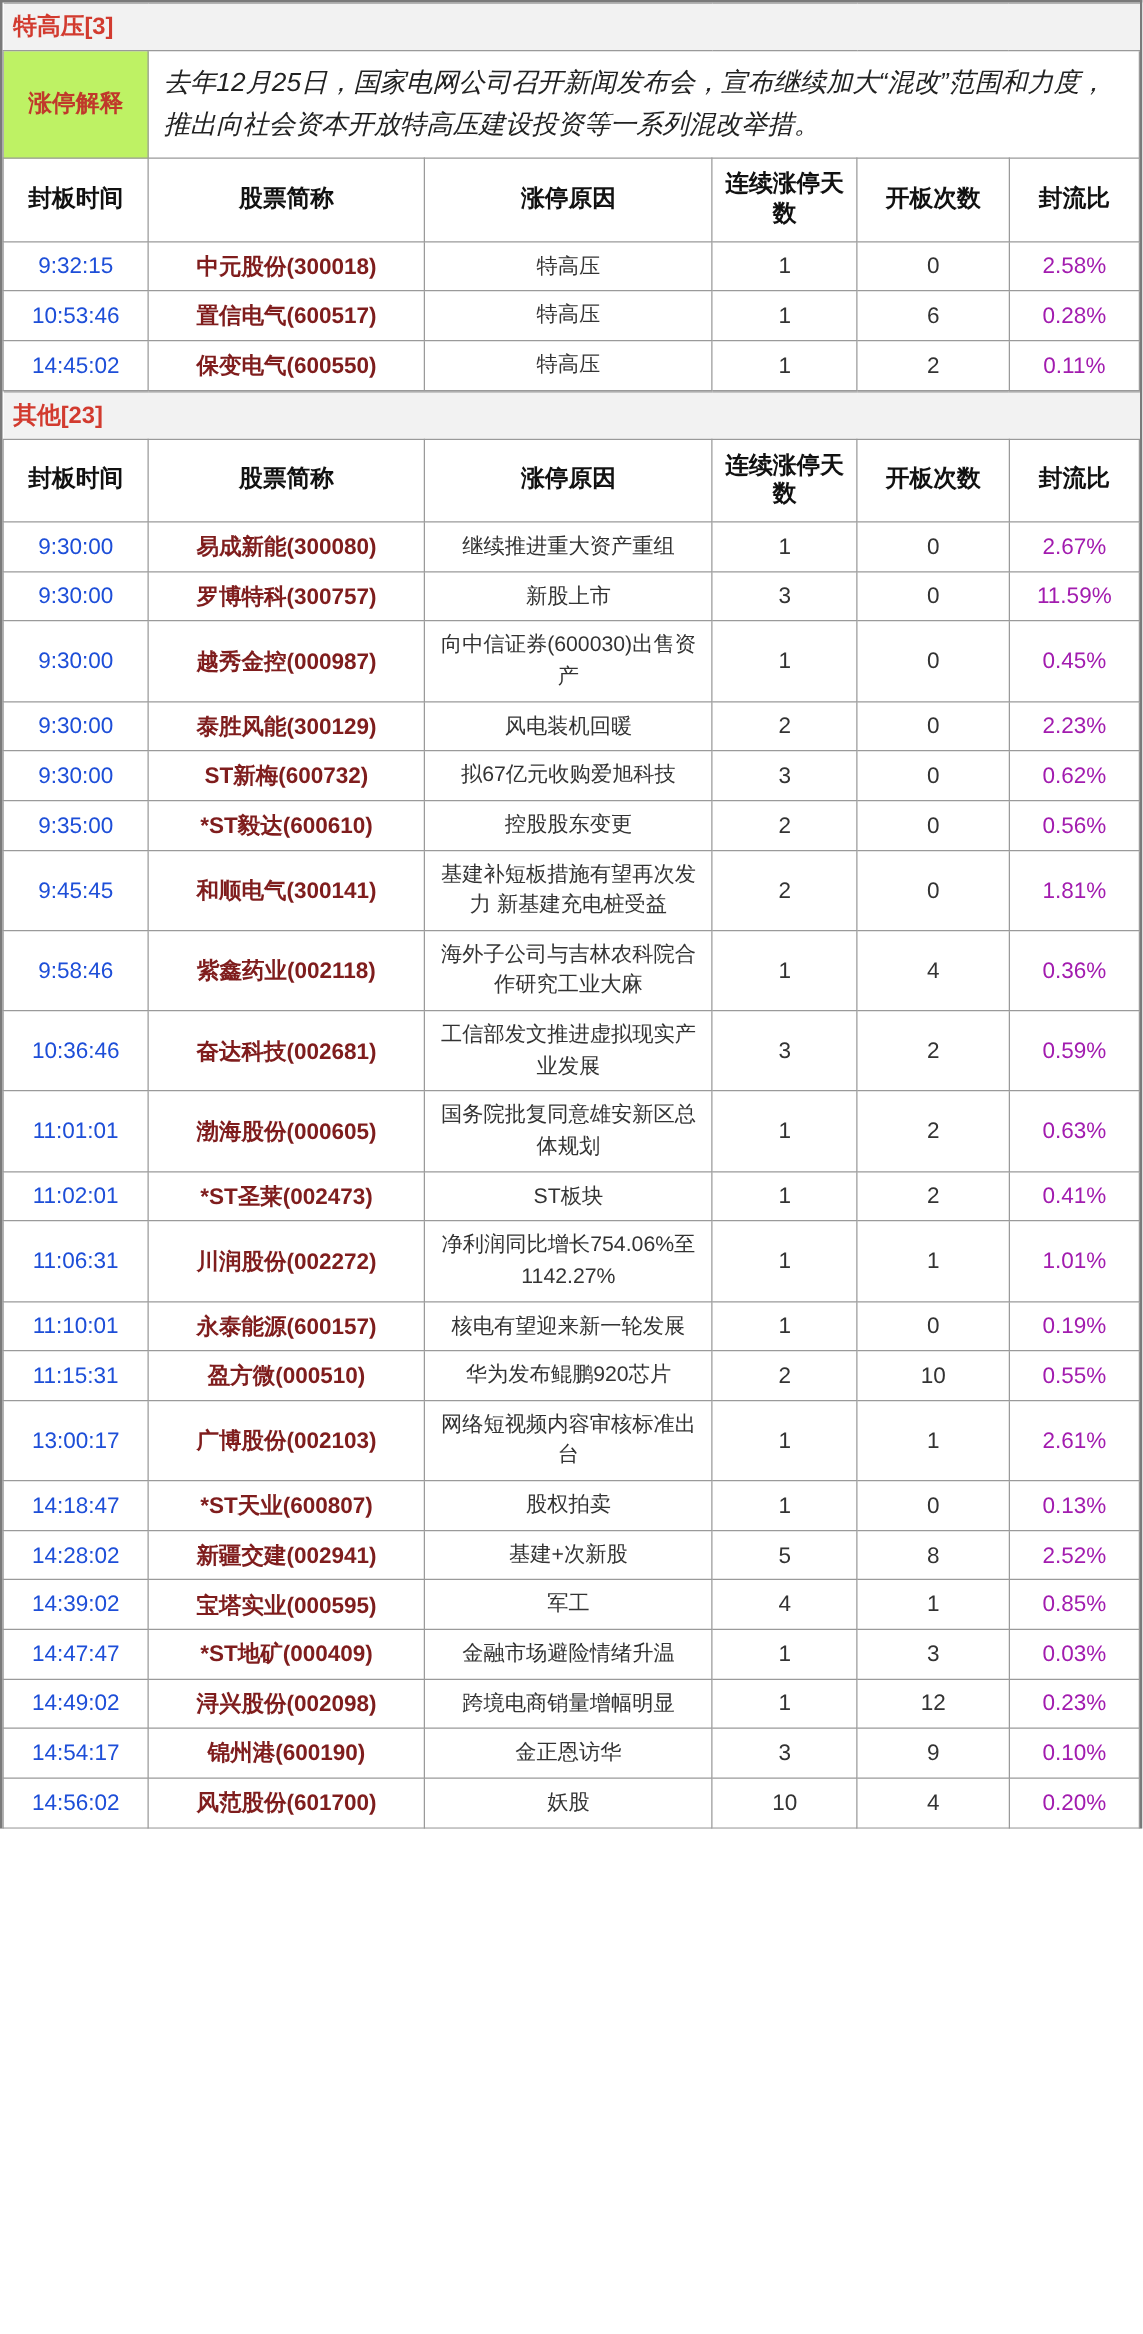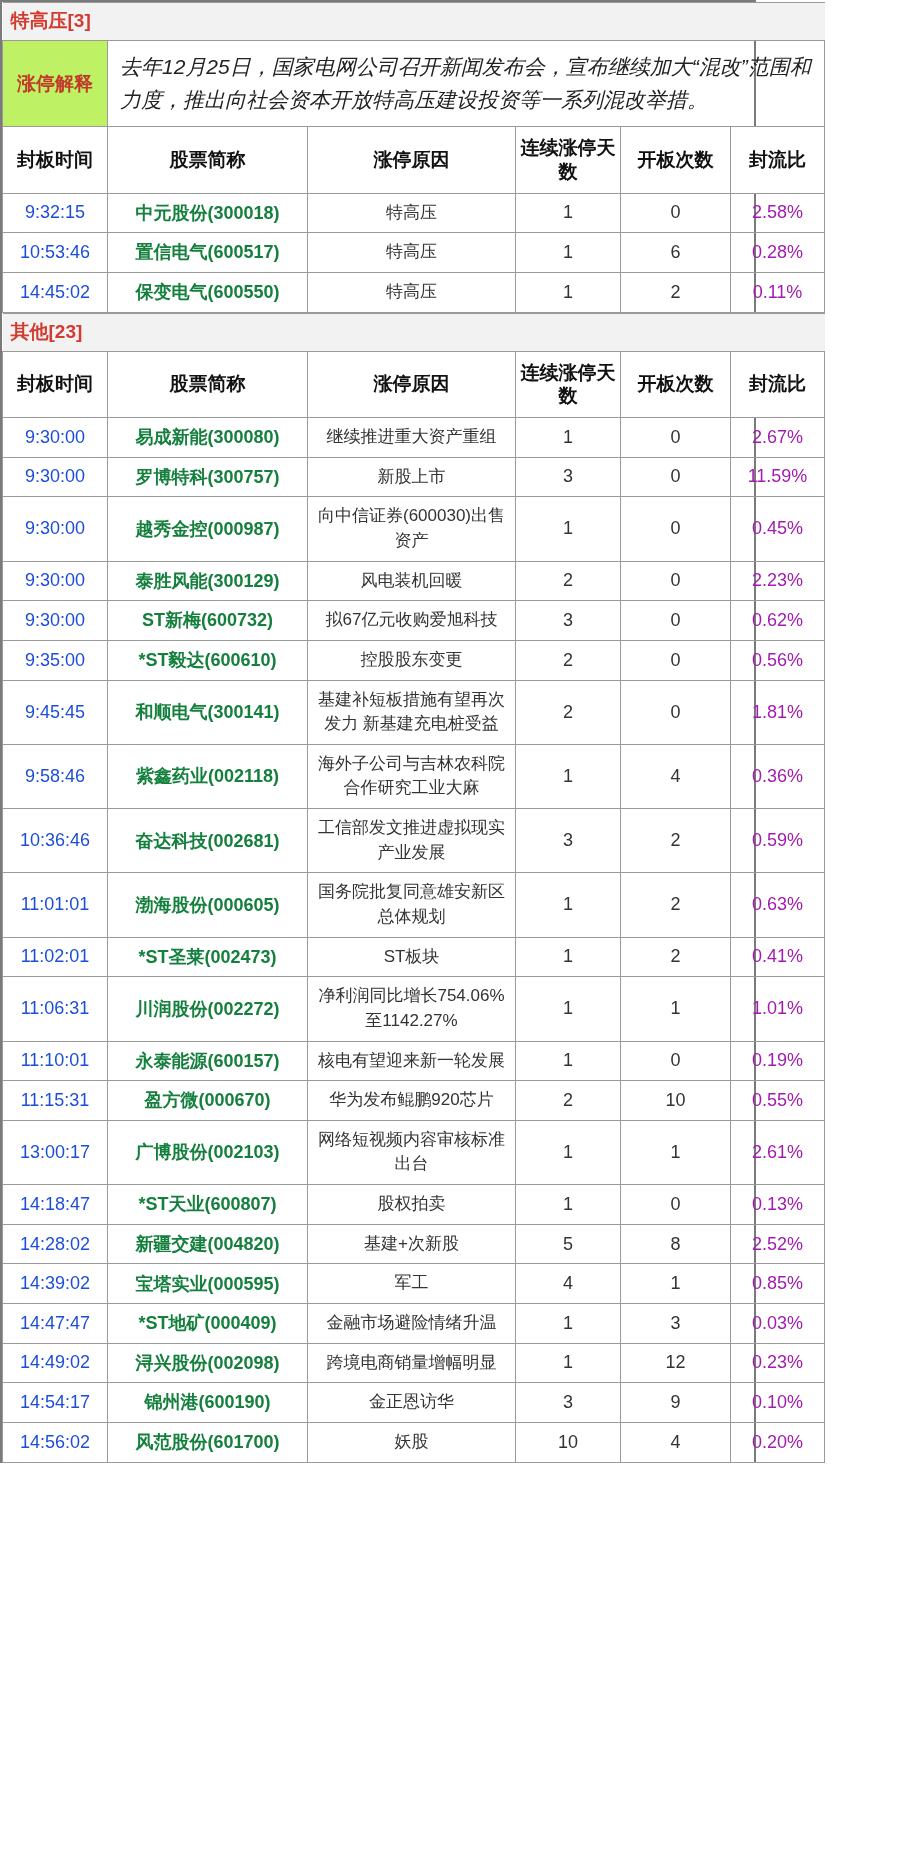--- a/index.html
+++ b/index.html
@@ -6,21 +6,21 @@
     margin: 0;
     padding: 0;
     background: #ffffff;
   }
   body {
     width: 914px;
     font-family: "Liberation Sans", "DejaVu Sans", sans-serif;
     color: #1a1a1a;
   }
   .page {
-    width: 756px;
+    width: 914px;
     box-sizing: border-box;
     border-left: 2px solid #7a7a7a;
     border-right: 2px solid #7a7a7a;
     border-top: 2px solid #7a7a7a;
   }
   table {
     width: 100%;
     border-collapse: collapse;
     table-layout: fixed;
   }
@@ -83,21 +83,21 @@
   td.c-time {
     text-align: center;
     font-size: 18px;
     color: #1d4ed8;
     padding: 7px 2px;
   }
   td.c-name {
     text-align: center;
     font-size: 18px;
     font-weight: bold;
-    color: #15803d;
+    color: #7f1d1d;
     padding: 7px 2px;
     line-height: 1.35;
   }
   td.c-reason {
     text-align: center;
     font-size: 17px;
     color: #333;
     padding: 7px 6px;
     line-height: 1.45;
   }
@@ -297,21 +297,21 @@
       <tr>
           <td class="c-time">11:10:01</td>
           <td class="c-name">永泰能源(600157)</td>
           <td class="c-reason">核电有望迎来新一轮发展</td>
           <td class="c-days">1</td>
           <td class="c-open">0</td>
           <td class="c-ratio">0.19%</td>
         </tr>
       <tr>
           <td class="c-time">11:15:31</td>
-          <td class="c-name">盈方微(000670)</td>
+          <td class="c-name">盈方微(000510)</td>
           <td class="c-reason">华为发布鲲鹏920芯片</td>
           <td class="c-days">2</td>
           <td class="c-open">10</td>
           <td class="c-ratio">0.55%</td>
         </tr>
       <tr>
           <td class="c-time">13:00:17</td>
           <td class="c-name">广博股份(002103)</td>
           <td class="c-reason">网络短视频内容审核标准出台</td>
           <td class="c-days">1</td>
@@ -321,21 +321,21 @@
       <tr>
           <td class="c-time">14:18:47</td>
           <td class="c-name">*ST天业(600807)</td>
           <td class="c-reason">股权拍卖</td>
           <td class="c-days">1</td>
           <td class="c-open">0</td>
           <td class="c-ratio">0.13%</td>
         </tr>
       <tr>
           <td class="c-time">14:28:02</td>
-          <td class="c-name">新疆交建(004820)</td>
+          <td class="c-name">新疆交建(002941)</td>
           <td class="c-reason">基建+次新股</td>
           <td class="c-days">5</td>
           <td class="c-open">8</td>
           <td class="c-ratio">2.52%</td>
         </tr>
       <tr>
           <td class="c-time">14:39:02</td>
           <td class="c-name">宝塔实业(000595)</td>
           <td class="c-reason">军工</td>
           <td class="c-days">4</td>

